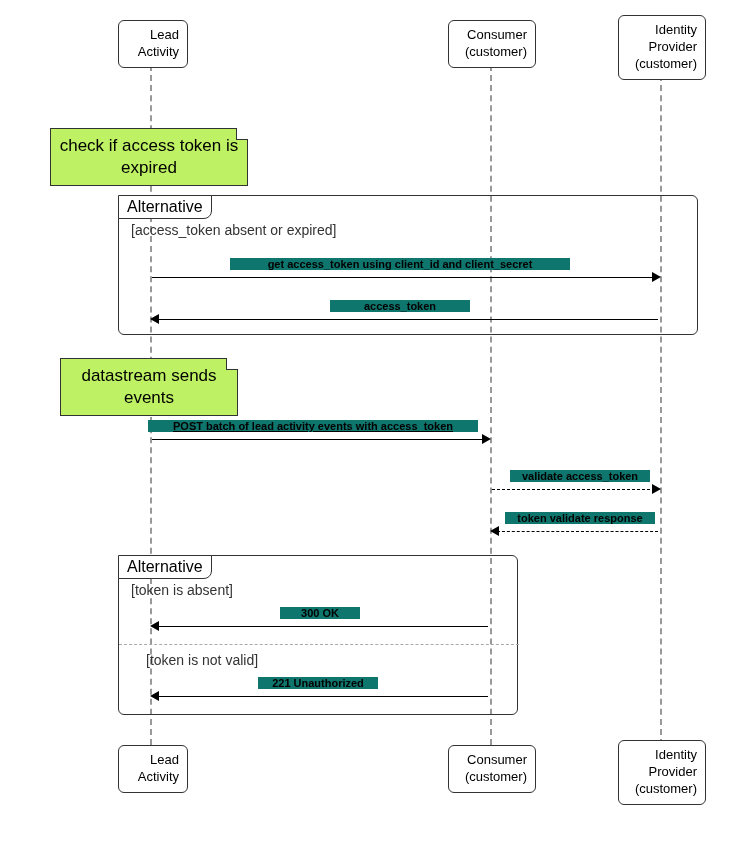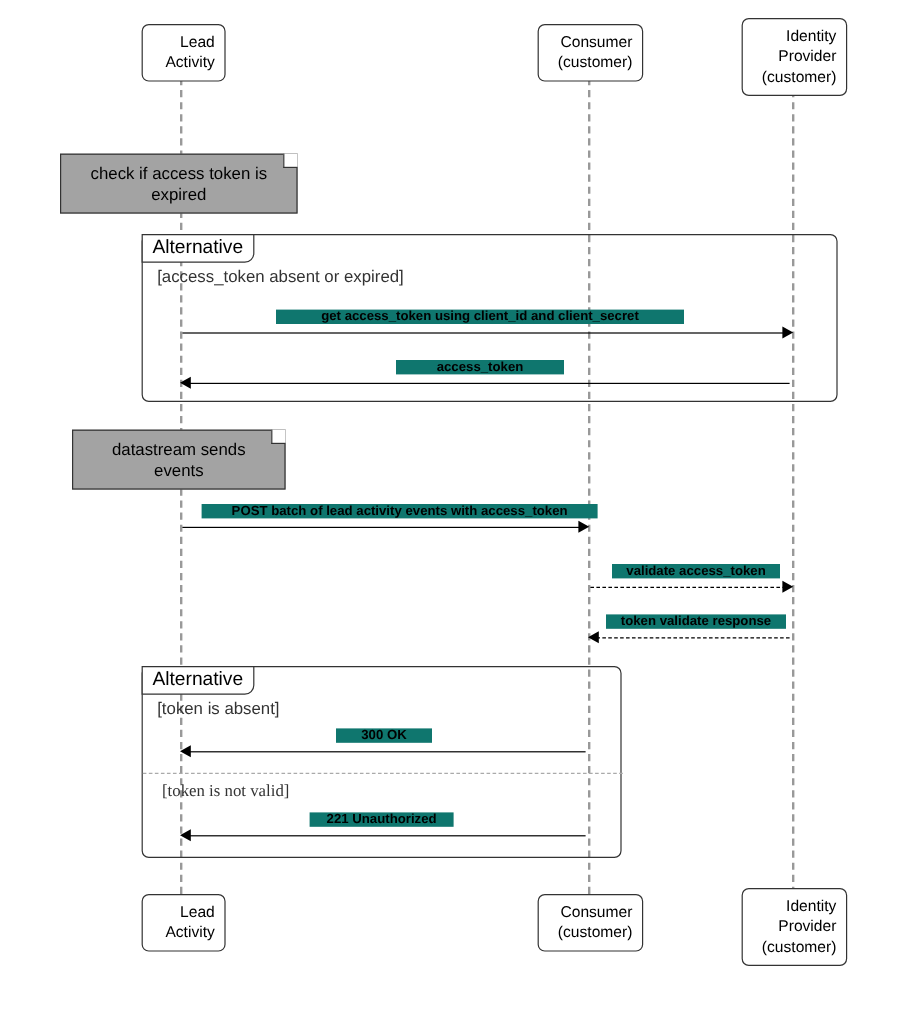--- a/index.html
+++ b/index.html
@@ -1,19 +1,19 @@
 <!DOCTYPE html>
 <html><head>
 <meta charset="utf-8">
 <style>
   * { box-sizing: border-box; margin: 0; padding: 0; }
   body { font-family: Arial, sans-serif; background: #fff; width: 750px; height: 850px; position: relative; overflow: hidden; }
   .lifeline { position: absolute; border-left: 2px dashed #999; top: 0; bottom: 0; }
   .participant { position: absolute; border: 1px solid #333; border-radius: 6px; background: #fff; padding: 6px 8px; text-align: right; font-size: 13px; line-height: 1.3; }
-  .note { position: absolute; border: 1px solid #333; background: #a3a3a3; padding: 6px 8px; font-size: 14px; text-align: center; line-height: 1.3; }
+  .note { position: absolute; border: 1px solid #333; background: #bef264; padding: 6px 8px; font-size: 17px; text-align: center; line-height: 1.3; }
   .note-corner { position: absolute; top: -1px; right: -1px; width: 12px; height: 12px; background: #fff; border-left: 1px solid #333; border-bottom: 1px solid #333; }
   .alt-box { position: absolute; border: 1px solid #333; border-radius: 6px; }
   .alt-tab { position: absolute; top: -1px; left: -1px; border: 1px solid #333; border-bottom-right-radius: 8px; background: #fff; font-size: 16px; padding: 2px 8px; }
   .alt-cond { position: absolute; font-size: 14px; color: #333; }
   .msg-line { position: absolute; height: 0; border-top: 1px solid #000; }
   .msg-line.dashed { border-top: 1px dashed #000; }
   .arrow-head { position: absolute; width: 0; height: 0; border-style: solid; }
   .arrow-r { border-width: 5px 0 5px 9px; border-color: transparent transparent transparent #000; }
   .arrow-l { border-width: 5px 9px 5px 0; border-color: transparent #000 transparent transparent; }
   .msg-label { position: absolute; font-size: 11px; font-weight: bold; text-align: center; background: #0f766e; padding: 0 2px; }
@@ -46,37 +46,37 @@
 
 <div class="msg-label" style="left:330px; top:300px; width:140px;">access_token</div>
 <div class="msg-line" style="left:157px; top:319px; width:501px;"></div>
 <div class="arrow-head arrow-l" style="left:150px; top:314px;"></div>
 
 <div class="note" style="left:60px; top:358px; width:178px;">
   <span>datastream sends<br>events</span>
   <div class="note-corner"></div>
 </div>
 
-<div class="msg-label" style="left:168px; top:420px; width:330px;">POST batch of lead activity events with access_token</div>
+<div class="msg-label" style="left:148px; top:420px; width:330px;text-decoration:underline;">POST batch of lead activity events with access_token</div>
 <div class="msg-line" style="left:152px; top:439px; width:333px;"></div>
 <div class="arrow-head arrow-r" style="left:482px; top:434px;"></div>
 
 <div class="msg-label" style="left:510px; top:470px; width:140px;">validate access_token</div>
 <div class="msg-line dashed" style="left:492px; top:489px; width:163px;"></div>
 <div class="arrow-head arrow-r" style="left:652px; top:484px;"></div>
 
 <div class="msg-label" style="left:505px; top:512px; width:150px;">token validate response</div>
 <div class="msg-line dashed" style="left:497px; top:531px; width:161px;"></div>
 <div class="arrow-head arrow-l" style="left:490px; top:526px;"></div>
 
 <div class="alt-box" style="left:118px; top:555px; width:400px; height:160px;">
   <div class="alt-tab">Alternative</div>
   <div class="alt-cond" style="left:12px; top:26px;">[token is absent]</div>
   <div class="divider" style="left:0; top:88px; width:400px;"></div>
-  <div class="alt-cond" style="left:16px; top:96px;font-family:Liberation Serif, serif;">[token is not valid]</div>
+  <div class="alt-cond" style="left:27px; top:96px;">[token is not valid]</div>
 </div>
 
 <div class="msg-label" style="left:280px; top:607px; width:80px;">300 OK</div>
 <div class="msg-line" style="left:157px; top:626px; width:331px;"></div>
 <div class="arrow-head arrow-l" style="left:150px; top:621px;"></div>
 
 <div class="msg-label" style="left:258px; top:677px; width:120px;">221 Unauthorized</div>
 <div class="msg-line" style="left:157px; top:696px; width:331px;"></div>
 <div class="arrow-head arrow-l" style="left:150px; top:691px;"></div>
 

